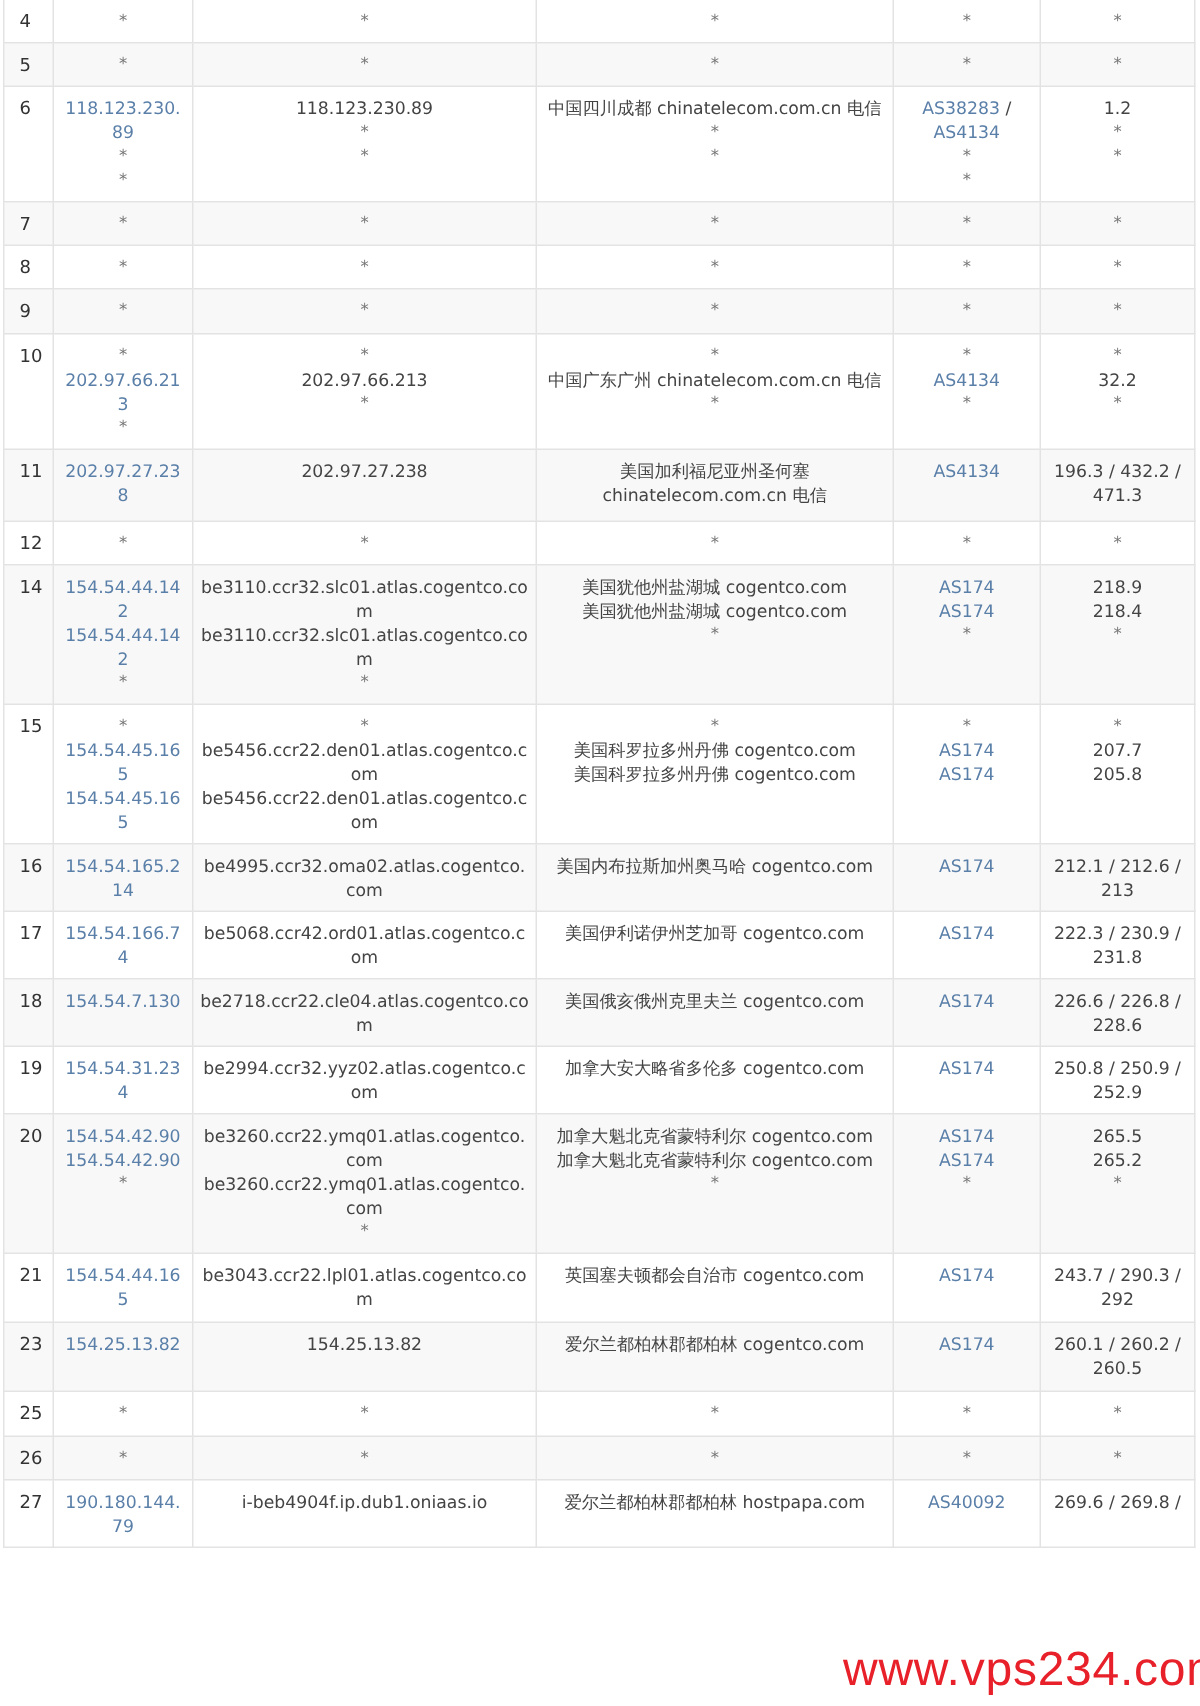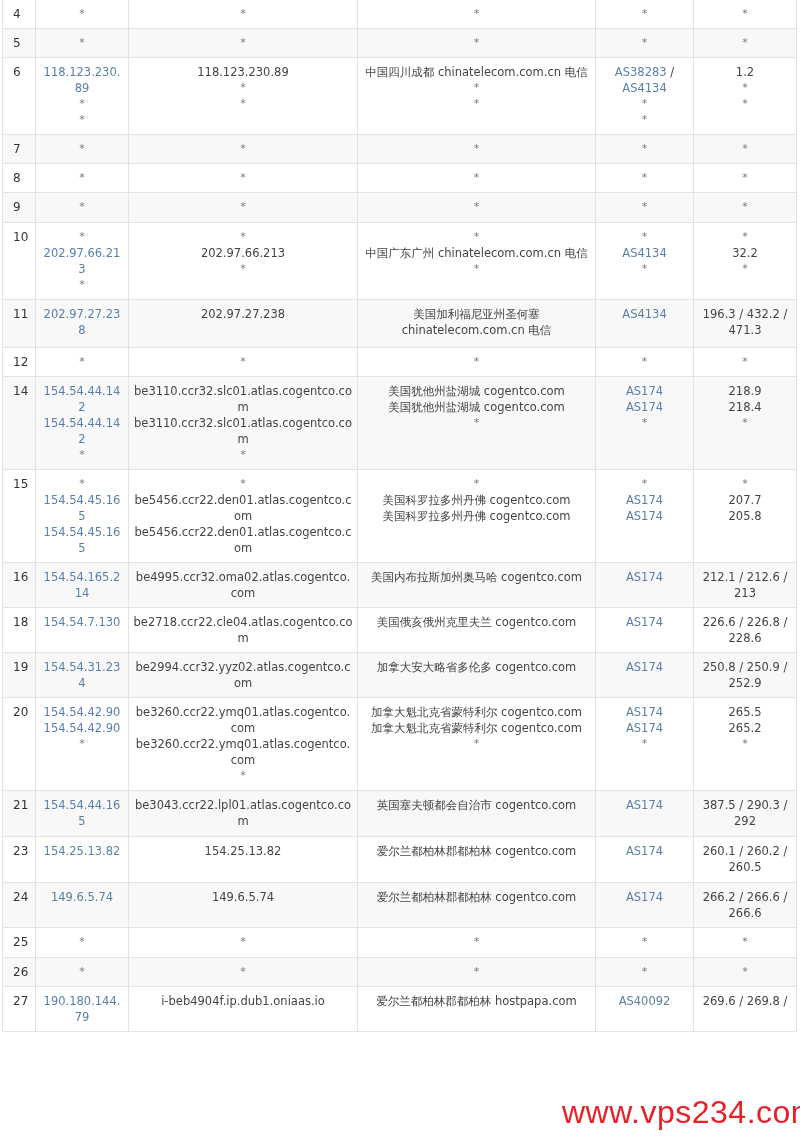--- a/index.html
+++ b/index.html
@@ -289,20 +289,39 @@
           </td>
           <td>
             <span class="line link">AS174</span>
           </td>
           <td>
             <span class="line">212.1 / 212.6 /</span>
             <span class="line">213</span>
           </td>
         </tr>
         <tr style="height: 45px;">
+          <td class="hop">17</td>
+          <td>
+            <span class="line link">154.54.166.74</span>
+          </td>
+          <td>
+            <span class="line">be5068.ccr42.ord01.atlas.cogentco.com</span>
+          </td>
+          <td>
+            <span class="line">美国伊利诺伊州芝加哥 cogentco.com</span>
+          </td>
+          <td>
+            <span class="line link">AS174</span>
+          </td>
+          <td>
+            <span class="line">222.3 / 230.9 /</span>
+            <span class="line">231.8</span>
+          </td>
+        </tr>
+        <tr style="height: 45px;">
           <td class="hop">18</td>
           <td>
             <span class="line link">154.54.7.130</span>
           </td>
           <td>
             <span class="line">be2718.ccr22.cle04.atlas.cogentco.com</span>
           </td>
           <td>
             <span class="line">美国俄亥俄州克里夫兰 cogentco.com</span>
           </td>
@@ -369,60 +388,41 @@
           <td>
             <span class="line">be3043.ccr22.lpl01.atlas.cogentco.com</span>
           </td>
           <td>
             <span class="line">英国塞夫顿都会自治市 cogentco.com</span>
           </td>
           <td>
             <span class="line link">AS174</span>
           </td>
           <td>
-            <span class="line">387.5 / 290.3 /</span>
+            <span class="line">243.7 / 290.3 /</span>
             <span class="line">292</span>
           </td>
         </tr>
         <tr style="height: 46px;">
           <td class="hop">23</td>
           <td>
             <span class="line link">154.25.13.82</span>
           </td>
           <td>
             <span class="line">154.25.13.82</span>
           </td>
           <td>
             <span class="line">爱尔兰都柏林郡都柏林 cogentco.com</span>
           </td>
           <td>
             <span class="line link">AS174</span>
           </td>
           <td>
             <span class="line">260.1 / 260.2 /</span>
             <span class="line">260.5</span>
-          </td>
-        </tr>
-        <tr style="height: 45px;">
-          <td class="hop">24</td>
-          <td>
-            <span class="line link">149.6.5.74</span>
-          </td>
-          <td>
-            <span class="line">149.6.5.74</span>
-          </td>
-          <td>
-            <span class="line">爱尔兰都柏林郡都柏林 cogentco.com</span>
-          </td>
-          <td>
-            <span class="line link">AS174</span>
-          </td>
-          <td>
-            <span class="line">266.2 / 266.6 /</span>
-            <span class="line">266.6</span>
           </td>
         </tr>
         <tr style="height: 30px;">
           <td class="hop">25</td>
           <td>
             <span class="line star">*</span>
           </td>
           <td>
             <span class="line star">*</span>
           </td>

